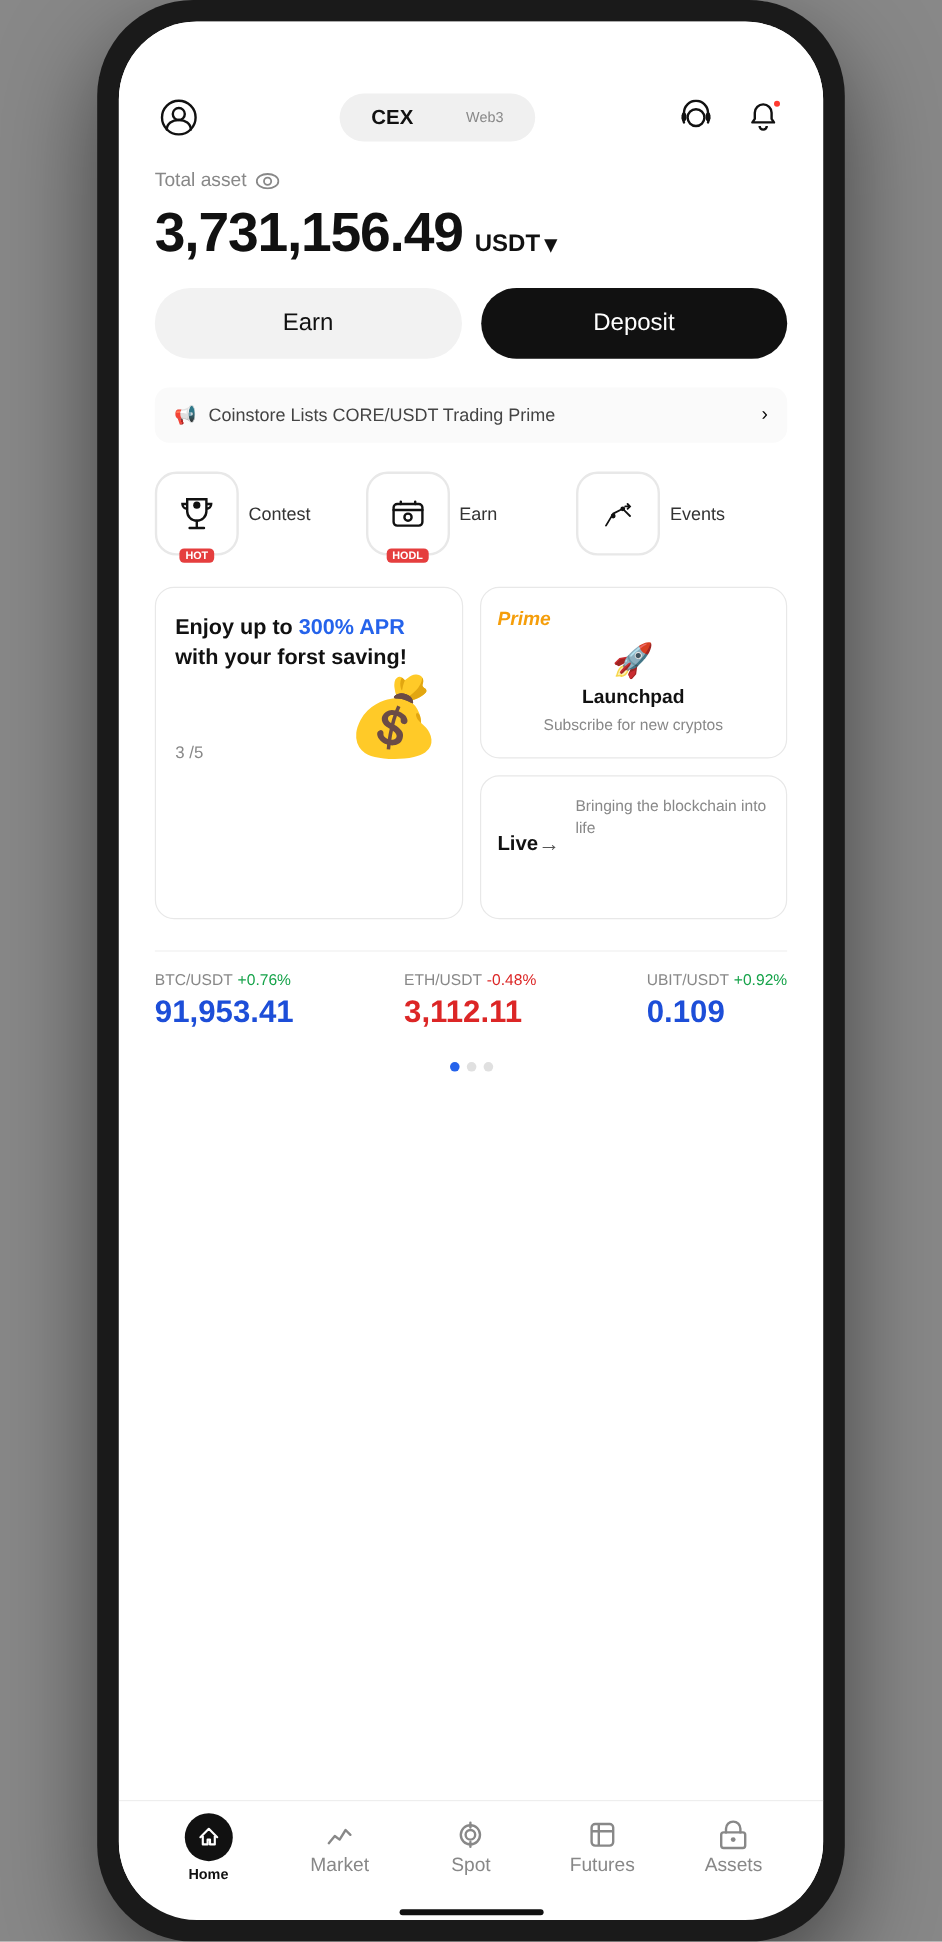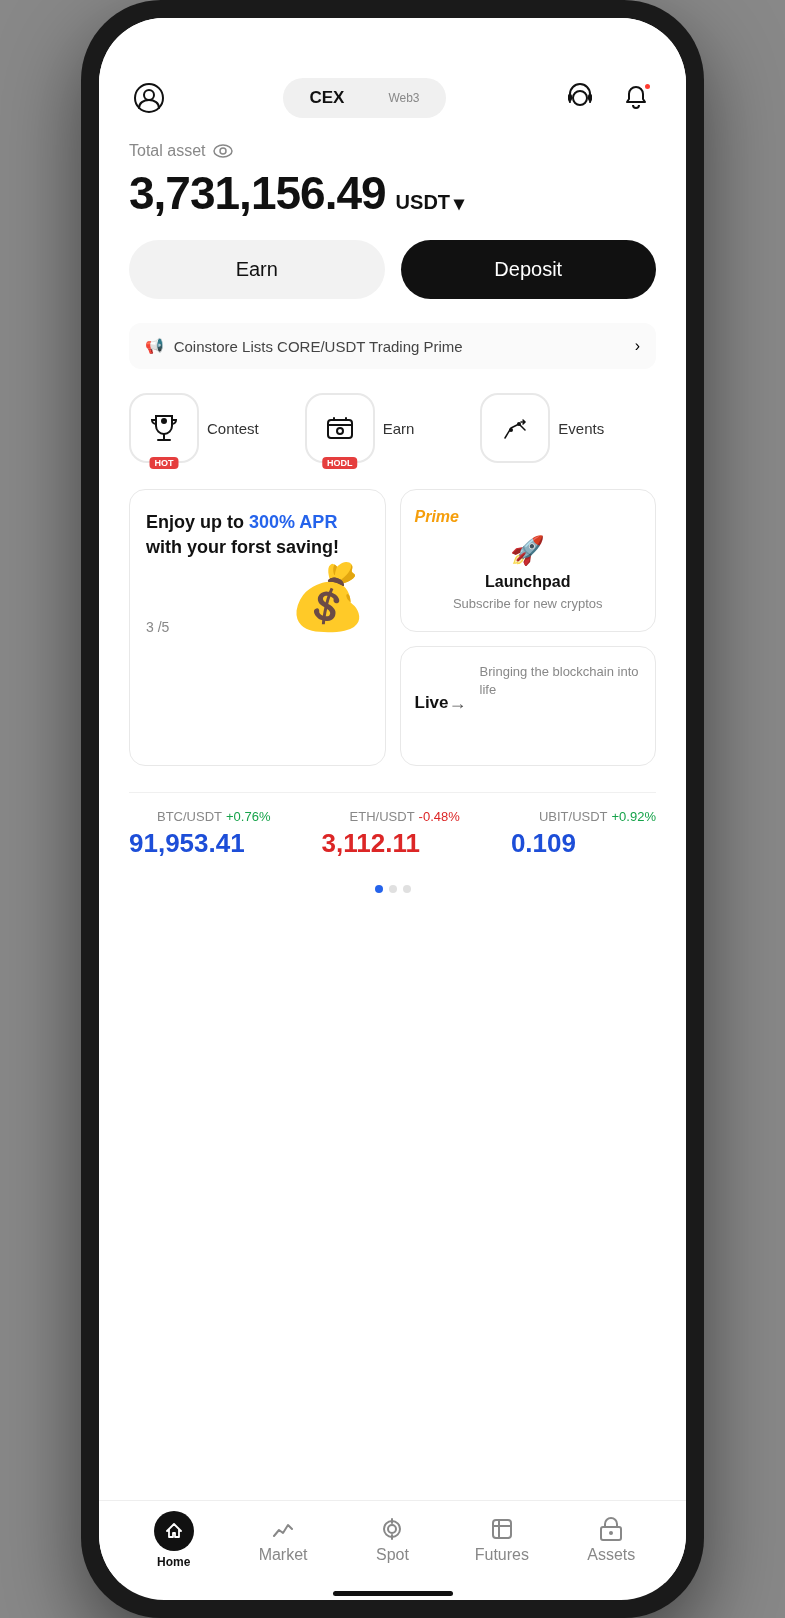--- a/index.html
+++ b/index.html
@@ -338,21 +338,20 @@
     }
     .ticker-item {
       display: flex;
       flex-direction: column;
       gap: 4px;
     }
     .ticker-pair {
       font-size: 13px;
       color: #888;
       font-weight: 500;
-      margin-left: 28px;
     }
     .ticker-change-pos { color: #16a34a; font-size: 13px; font-weight: 500; }
     .ticker-change-neg { color: #dc2626; font-size: 13px; font-weight: 500; }
     .ticker-price {
       font-size: 26px;
       font-weight: 700;
       color: #1d4ed8;
     }
     .ticker-price-red { color: #dc2626; font-size: 26px; font-weight: 700; }
     .ticker-dot-row {

